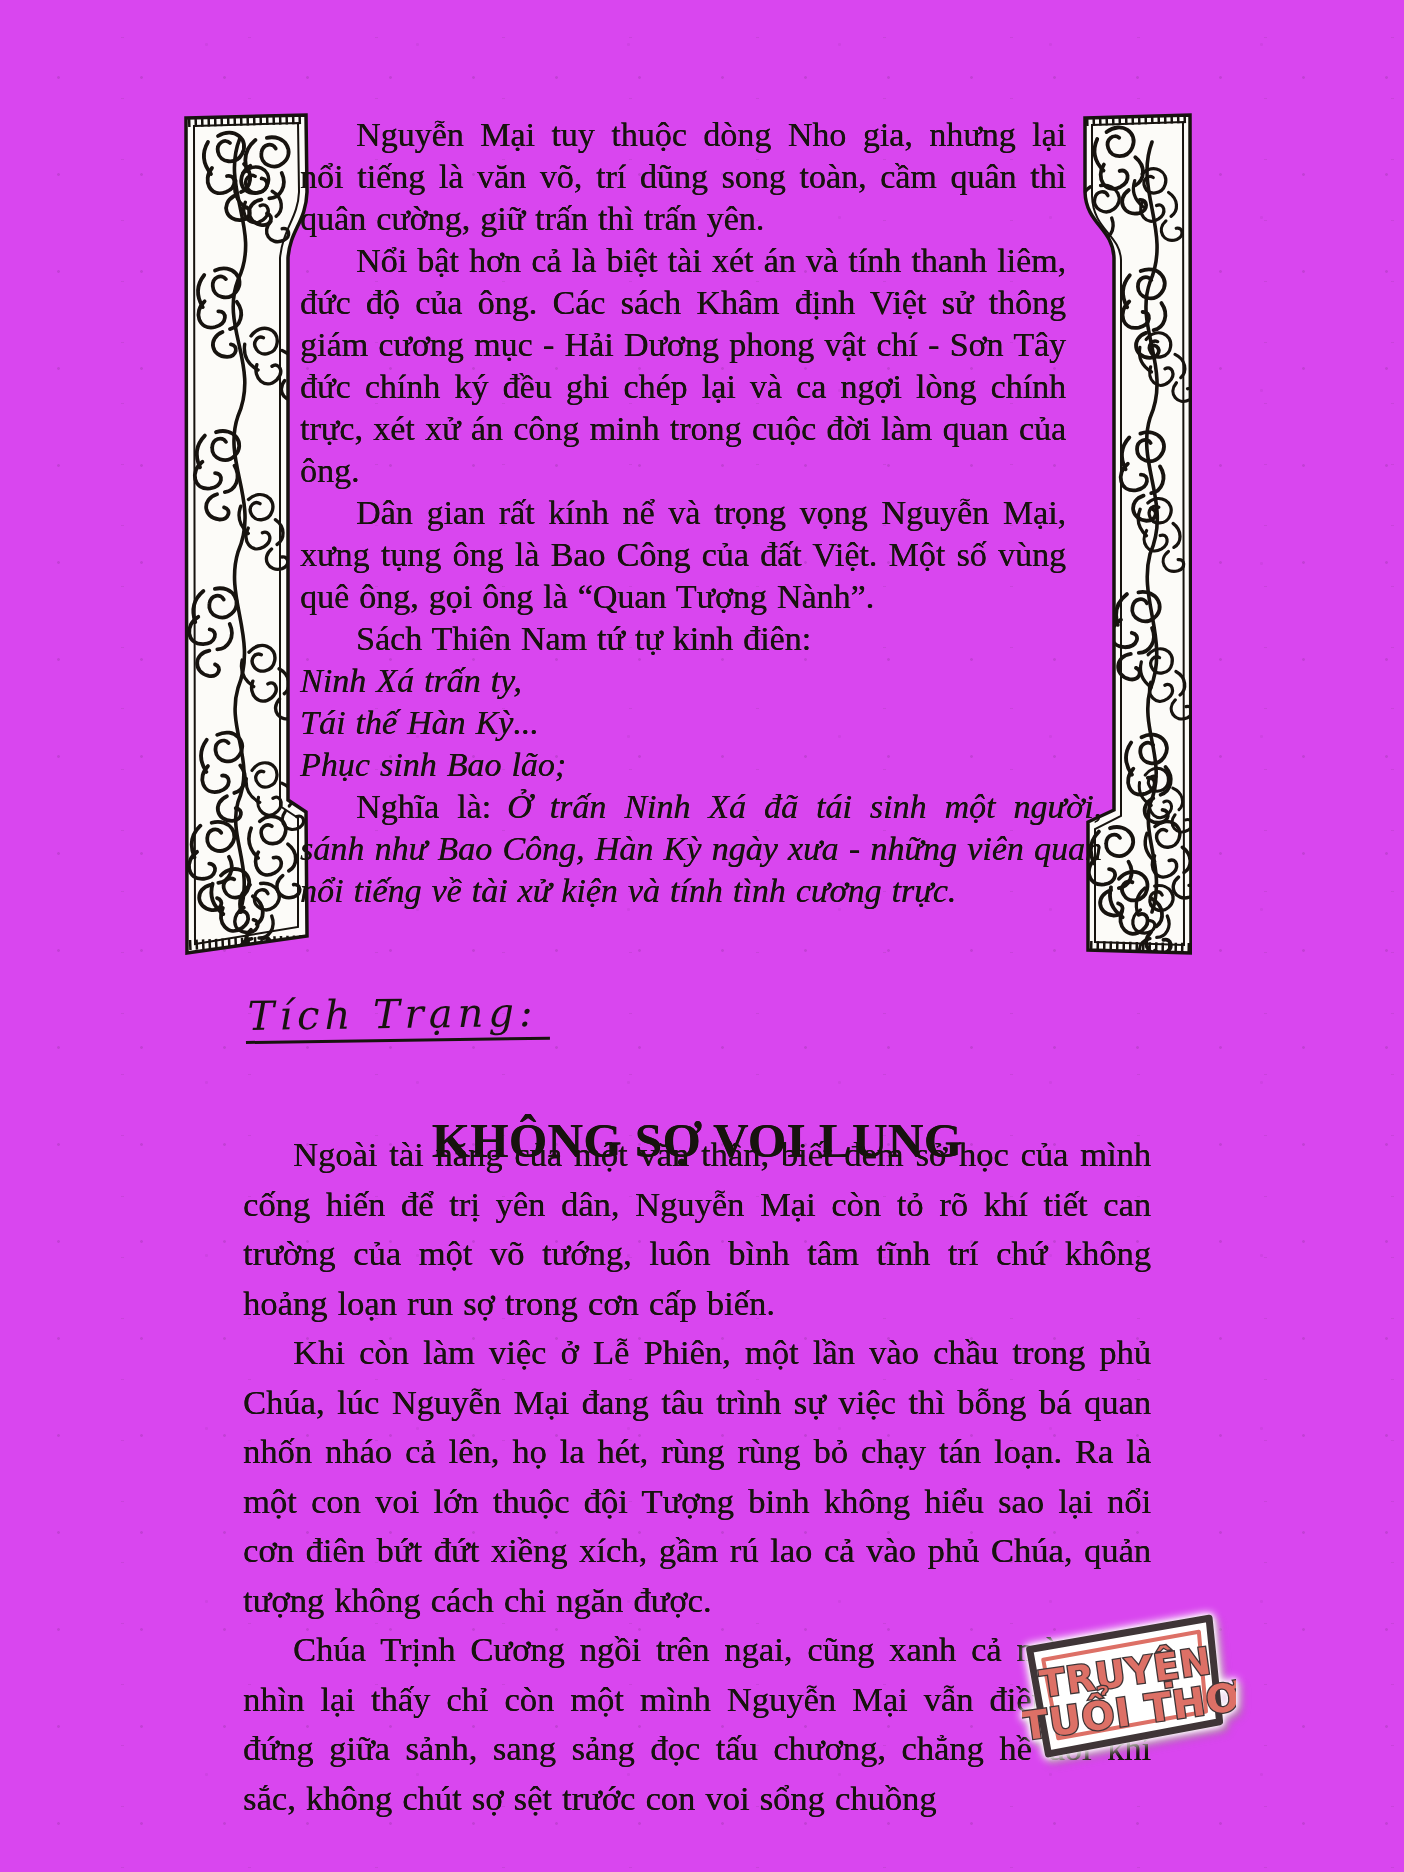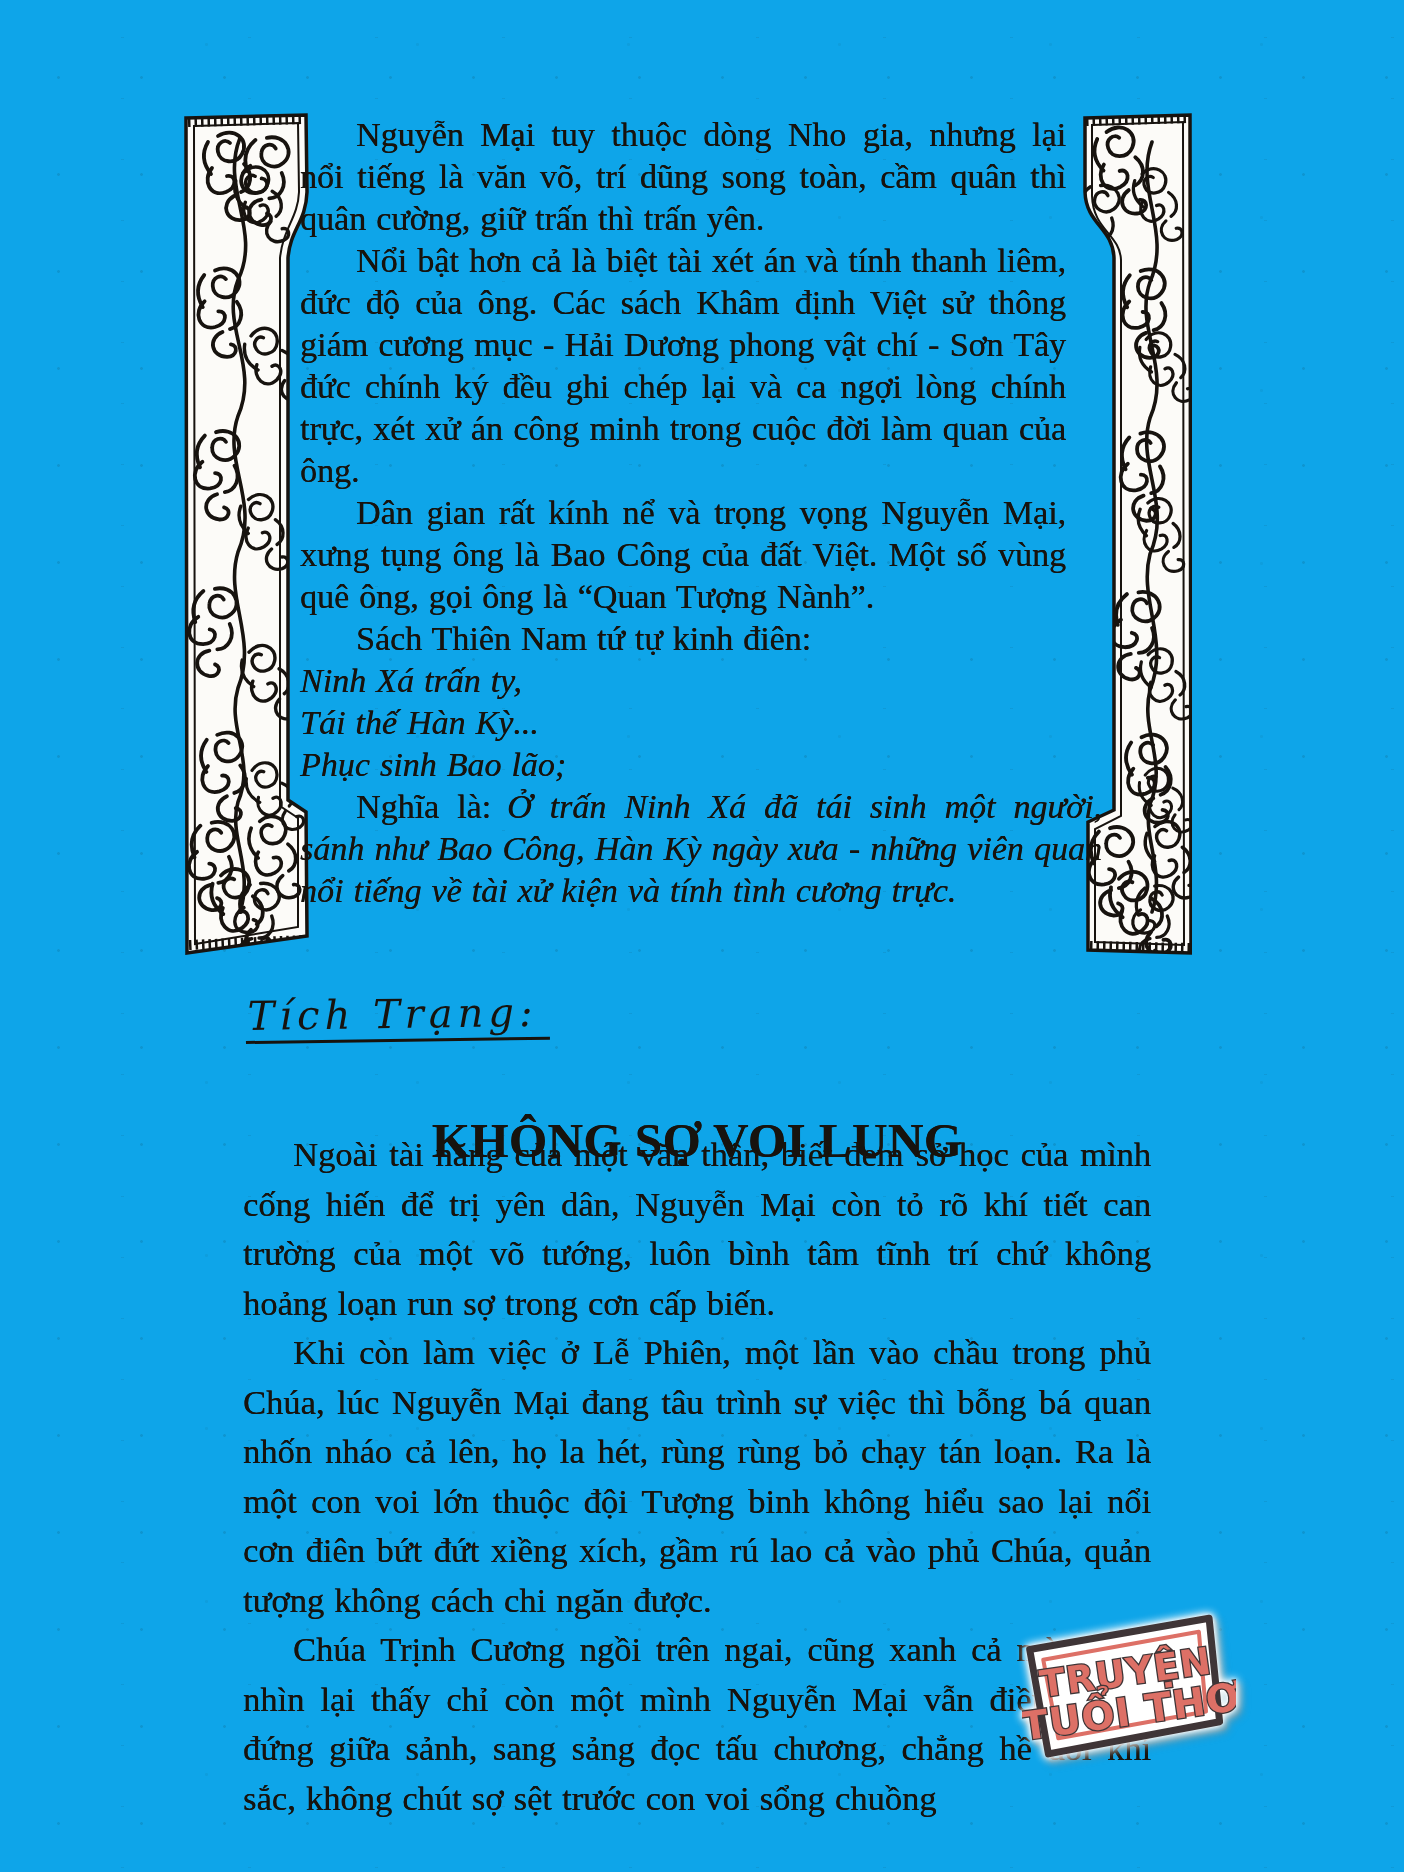--- a/index.html
+++ b/index.html
@@ -1,18 +1,18 @@
 <!DOCTYPE html>
 <html lang="vi"><head>
 <meta charset="utf-8">
 <style>
   html,body{margin:0;padding:0;background:#e8e6e2;}
   .page{
     position:relative; width:1404px; height:1872px; margin:0 auto;
-    background:#0ea5e9; overflow:hidden;
+    background:#d946ef; overflow:hidden;
     font-family:"Liberation Serif","DejaVu Serif",serif; color:#17130e;
   }
   .page::before{
     content:""; position:absolute; inset:0; pointer-events:none;
     background-image:
       radial-gradient(rgba(20,16,10,.11) 1.1px, transparent 1.5px),
       radial-gradient(rgba(20,16,10,.08) 1px, transparent 1.3px),
       radial-gradient(rgba(20,16,10,.05) 1.5px, transparent 1.9px);
     background-size:83px 97px,127px 61px,211px 173px;
     background-position:17px 29px,59px 7px,101px 131px;

